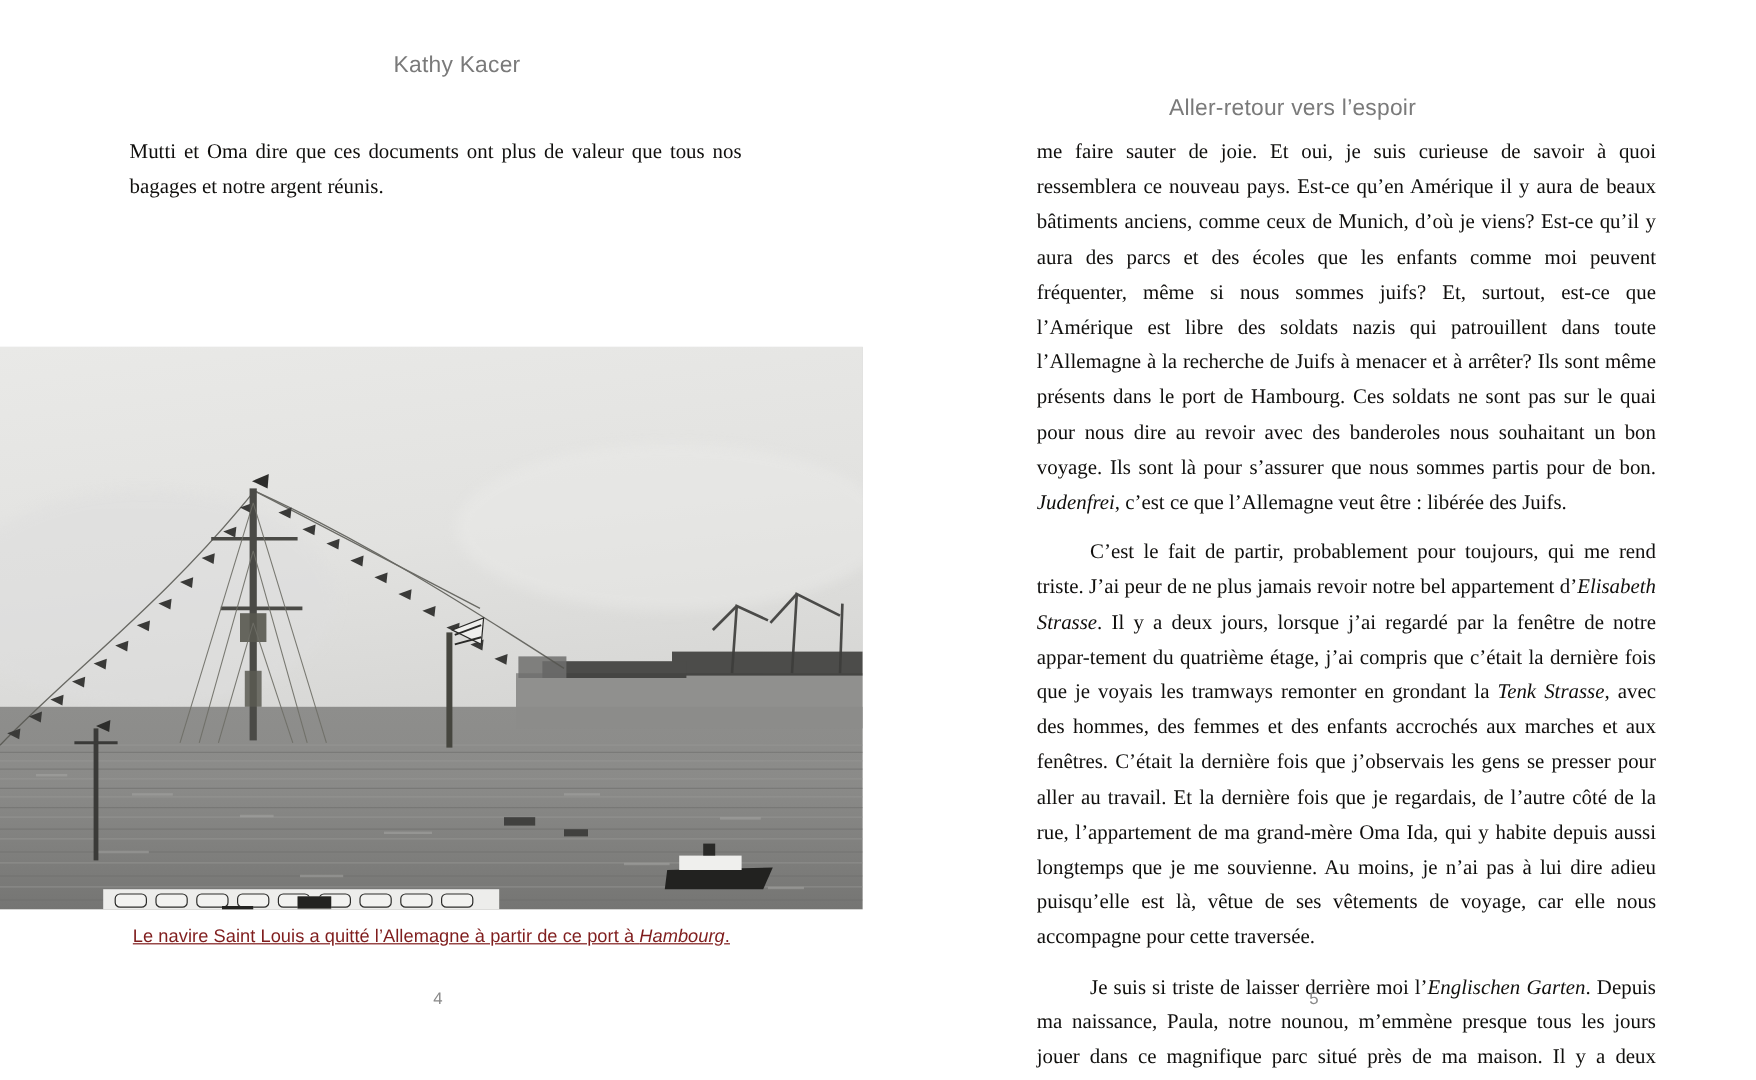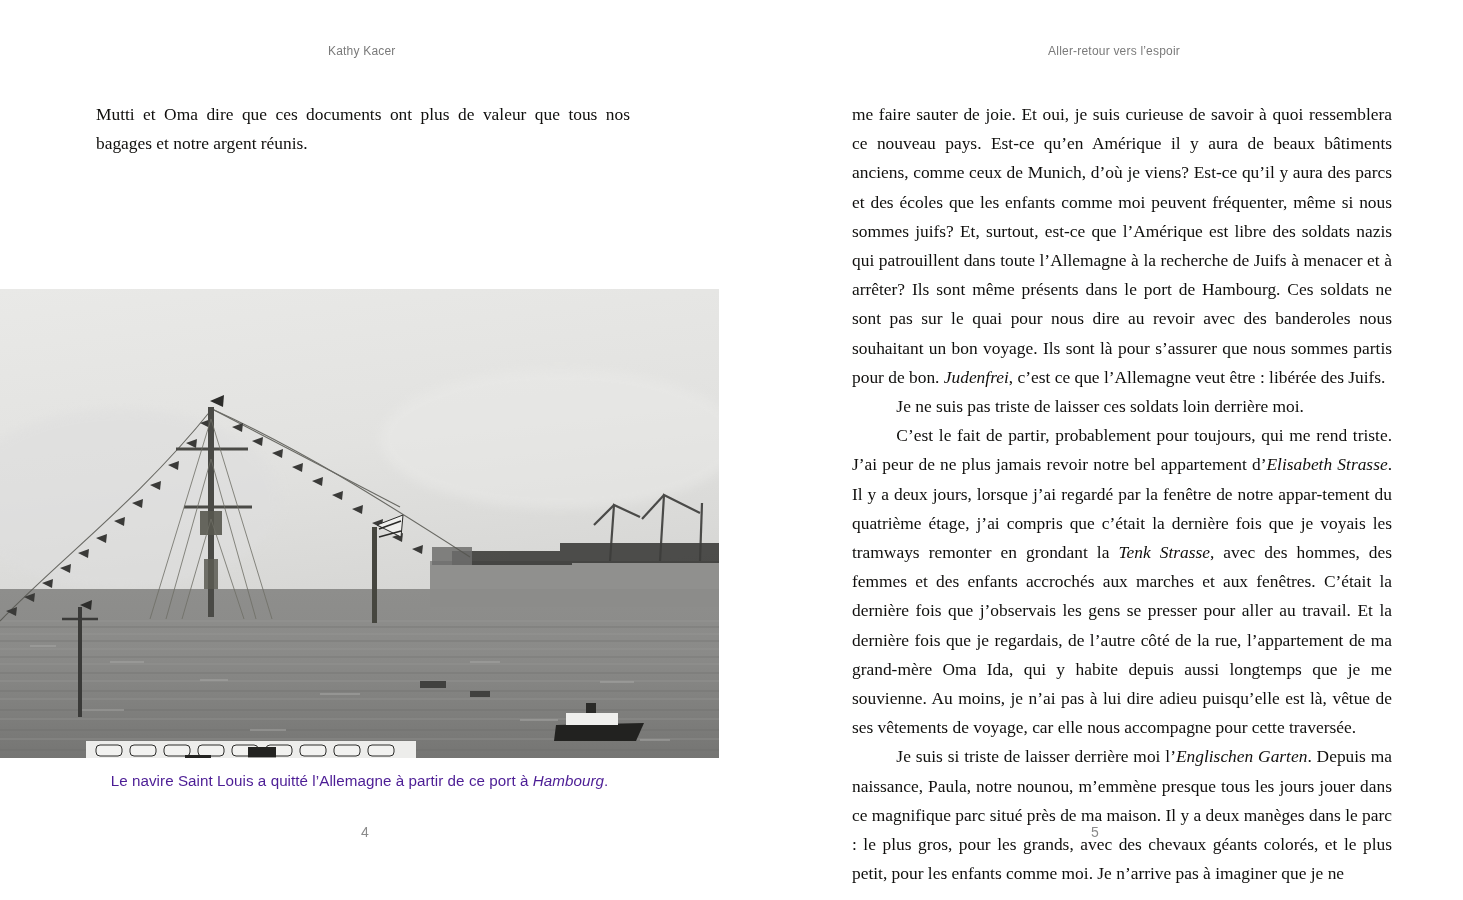--- a/index.html
+++ b/index.html
@@ -20,28 +20,28 @@
     width: 1463px;
     height: 900px;
     background: #ffffff;
   }
 
   
   .running-head {
     position: absolute;
     top: 44px;
     font-family: "Liberation Sans", "DejaVu Sans", sans-serif;
-    font-size: 12px;
+    font-size: 19px;
     font-weight: 400;
     color: #7a7a7a;
     letter-spacing: 0.2px;
     white-space: nowrap;
   }
   .running-head.left  { left: 328px; }
-  .running-head.right { right: 283px; }
+  .running-head.right { right: 283px; margin-top: 36px; }
 
   
   .folio {
     position: absolute;
     top: 824px;
     font-family: "Liberation Sans", "DejaVu Sans", sans-serif;
     font-size: 14px;
     color: #8a8a8a;
     width: 40px;
     text-align: center;
@@ -63,21 +63,21 @@
     left: 96px;
     top: 100px;
     width: 534px;
   }
   .column.right {
     left: 852px;
     top: 100px;
     width: 540px;
   }
   .column p {
-    margin: 0;
+    margin: 12px;
   }
   .column p.indent {
     text-indent: 2.55em;
   }
   .column p.last-line-free {
     text-align-last: left;
   }
   i, .it {
     font-style: italic;
   }
@@ -103,22 +103,23 @@
   }
 
   .caption {
     position: absolute;
     left: 0;
     top: 772px;
     width: 719px;
     text-align: center;
     font-family: "Liberation Sans", "DejaVu Sans", sans-serif;
     font-size: 15.2px;
-    color: #4c1d95;
+    color: #7f1d1d;
     letter-spacing: 0.05px;
+    text-decoration: underline;
   }
 </style>
 </head>
 <body>
 
 <div class="spread">
 
   <div class="running-head left">Kathy Kacer</div>
 
   <div class="column left">
@@ -530,20 +531,19 @@
   </figure>
 
   <div class="caption"><span>Le navire Saint Louis a quitté l’Allemagne à partir de ce port à </span><i>Hambourg</i><span>.</span></div>
 
   <div class="folio left">4</div>
 
   <div class="running-head right">Aller-retour vers l’espoir</div>
 
   <div class="column right">
     <p><span>me faire sauter de joie. Et oui, je suis curieuse de savoir à quoi ressemblera ce nouveau pays. Est-ce qu’en Amérique il y aura de beaux bâtiments anciens, comme ceux de Munich, d’où je viens? Est-ce qu’il y aura des parcs et des écoles que les enfants comme moi peuvent fréquenter, même si nous sommes juifs? Et, surtout, est-ce que l’Amérique est libre des soldats nazis qui patrouillent dans toute l’Allemagne à la recherche de Juifs à menacer et à arrêter? Ils sont même présents dans le port de Hambourg. Ces soldats ne sont pas sur le quai pour nous dire au revoir avec des banderoles nous souhaitant un bon voyage. Ils sont là pour s’assurer que nous sommes partis pour de bon. </span><i>Judenfrei</i><span>, c’est ce que l’Allemagne veut être : libérée des Juifs.</span></p>
-    <p class="indent last-line-free"><span>Je ne suis pas triste de laisser ces soldats loin derrière moi.</span></p>
     <p class="indent"><span>C’est le fait de partir, probablement pour toujours, qui me rend triste. J’ai peur de ne plus jamais revoir notre bel appartement d’</span><i>Elisabeth Strasse</i><span>. Il y a deux jours, lorsque j’ai regardé par la fenêtre de notre appar-tement du quatrième étage, j’ai compris que c’était la dernière fois que je voyais les tramways remonter en grondant la </span><i>Tenk Strasse</i><span>, avec des hommes, des femmes et des enfants accrochés aux marches et aux fenêtres. C’était la dernière fois que j’observais les gens se presser pour aller au travail. Et la dernière fois que je regardais, de l’autre côté de la rue, l’appartement de ma grand-mère Oma Ida, qui y habite depuis aussi longtemps que je me souvienne. Au moins, je n’ai pas à lui dire adieu puisqu’elle est là, vêtue de ses vêtements de voyage, car elle nous accompagne pour cette traversée.</span></p>
     <p class="indent last-line-free"><span>Je suis si triste de laisser derrière moi l’</span><i>Englischen Garten</i><span>. Depuis ma naissance, Paula, notre nounou, m’emmène presque tous les jours jouer dans ce magnifique parc situé près de ma maison. Il y a deux manèges dans le parc : le plus gros, pour les grands, avec des chevaux géants colorés, et le plus petit, pour les enfants comme moi. Je n’arrive pas à imaginer que je ne</span></p>
   </div>
 
   <div class="folio right">5</div>
 
 </div>
 
 </body></html>

